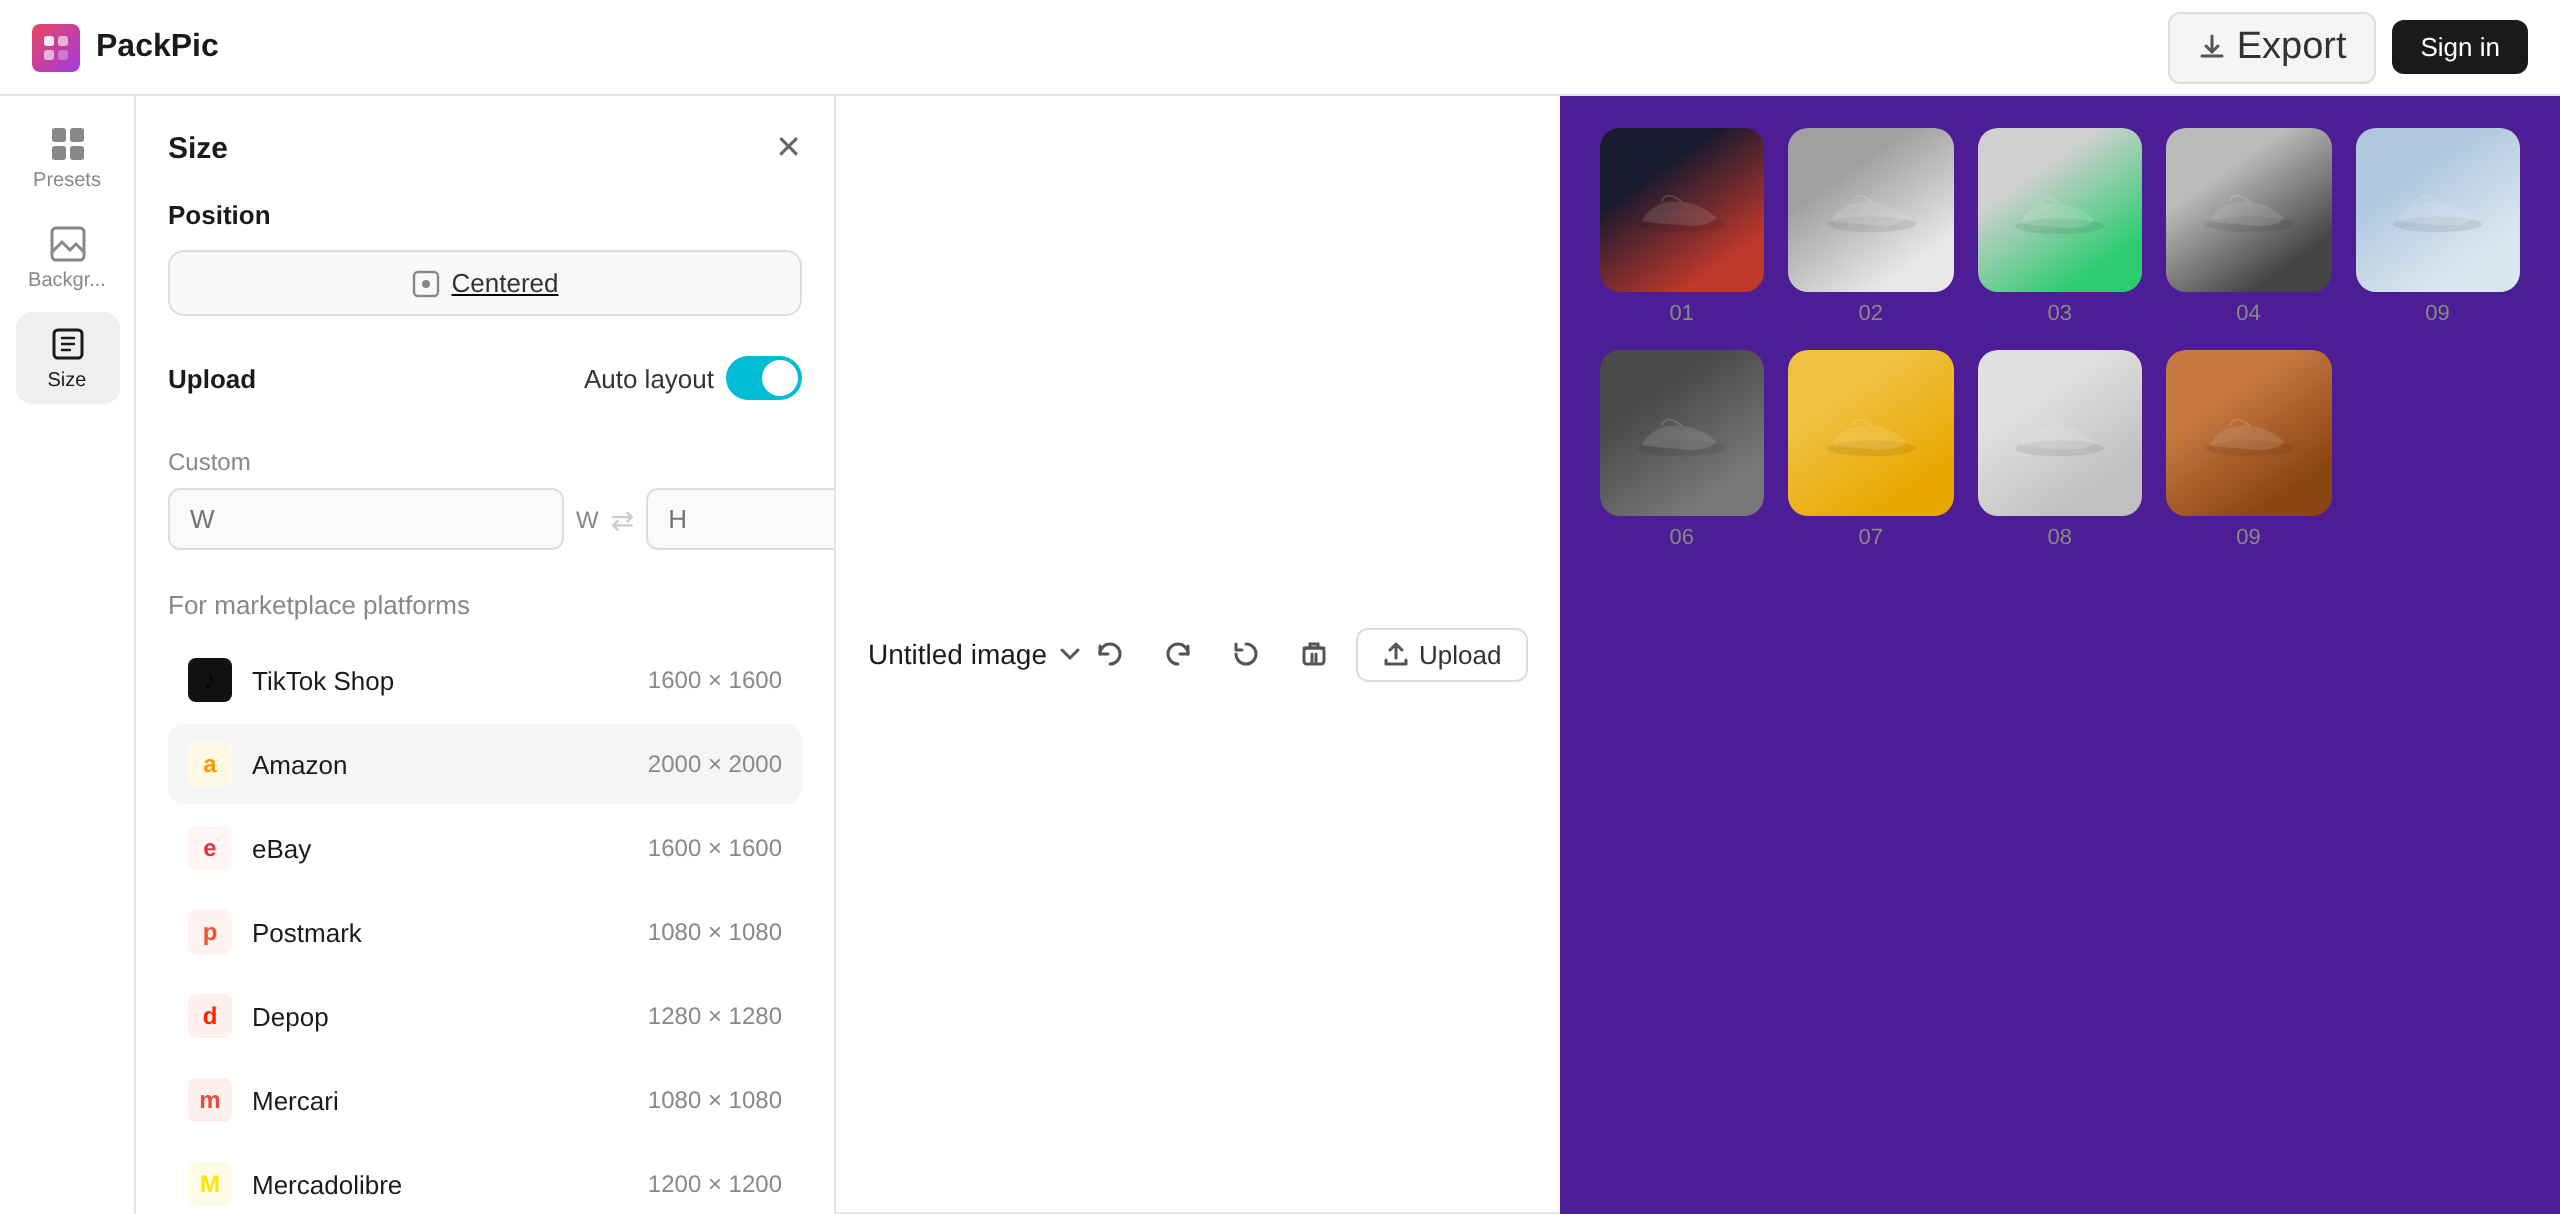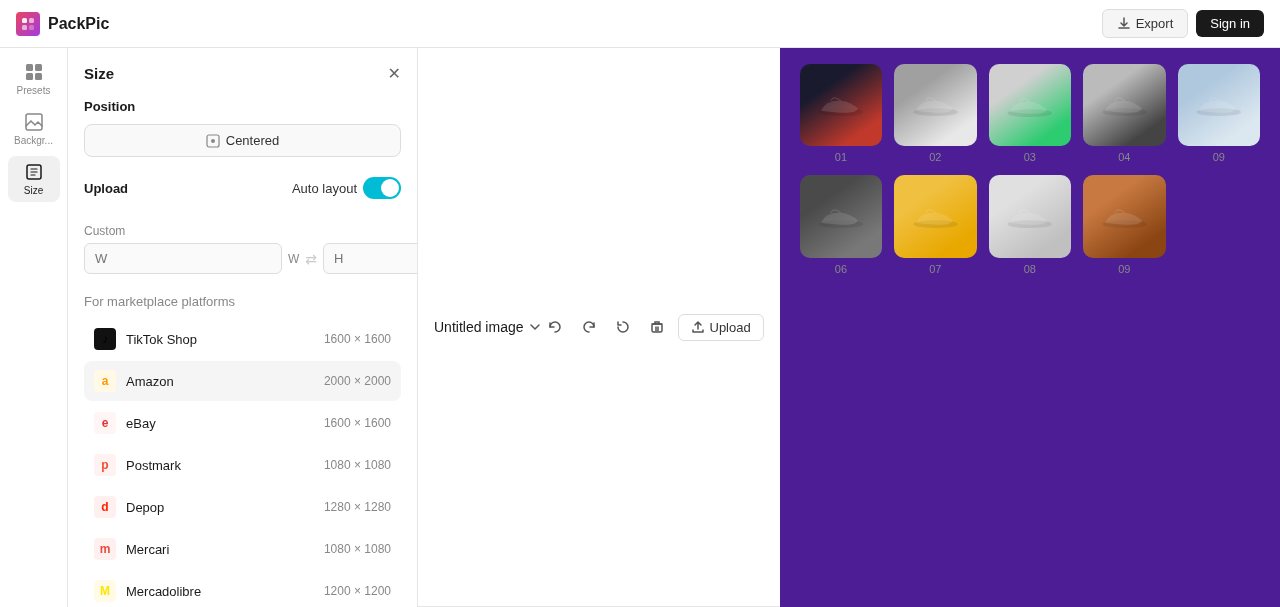--- a/index.html
+++ b/index.html
@@ -23,21 +23,21 @@
       width: 24px; height: 24px;
       background: linear-gradient(135deg, #e94560, #a23be1);
       border-radius: 4px;
       display: flex; align-items: center; justify-content: center;
       color: white; font-size: 10px; font-weight: bold;
     }
     .logo-text { font-size: 16px; font-weight: 700; color: #1a1a1a; }
     .navbar-right { display: flex; align-items: center; gap: 8px; }
     .btn-export {
       background: #f5f5f5; border: 1px solid #ddd; border-radius: 6px;
-      padding: 6px 14px; font-size: 13px; cursor: pointer; color: #333;
+      padding: 6px 14px; font-size: 19px; cursor: pointer; color: #333;
       display: flex; align-items: center; gap: 5px;
     }
     .btn-signin {
       background: #1a1a1a; color: white; border: none; border-radius: 6px;
       padding: 6px 14px; font-size: 13px; cursor: pointer;
     }
 
     
     .main-layout {
       display: flex;
@@ -80,21 +80,21 @@
     .panel-header {
       display: flex; align-items: center; justify-content: space-between;
       margin-bottom: 16px;
     }
     .panel-title { font-size: 15px; font-weight: 600; color: #1a1a1a; }
     .close-btn { background: none; border: none; cursor: pointer; color: #666; font-size: 16px; }
 
     .section-label { font-size: 13px; font-weight: 600; color: #1a1a1a; margin-bottom: 10px; }
 
     
-    .position-buttons { display: flex; gap: 15px; margin-bottom: 20px; }
+    .position-buttons { display: flex; gap: 15px; margin-bottom: 20px; text-decoration: underline; }
     .pos-btn {
       flex: 1;
       padding: 8px 12px;
       border-radius: 8px;
       border: 1px solid #ddd;
       background: #f9f9f9;
       cursor: pointer;
       font-size: 13px;
       color: #333;
       display: flex; align-items: center; justify-content: center; gap: 6px;

